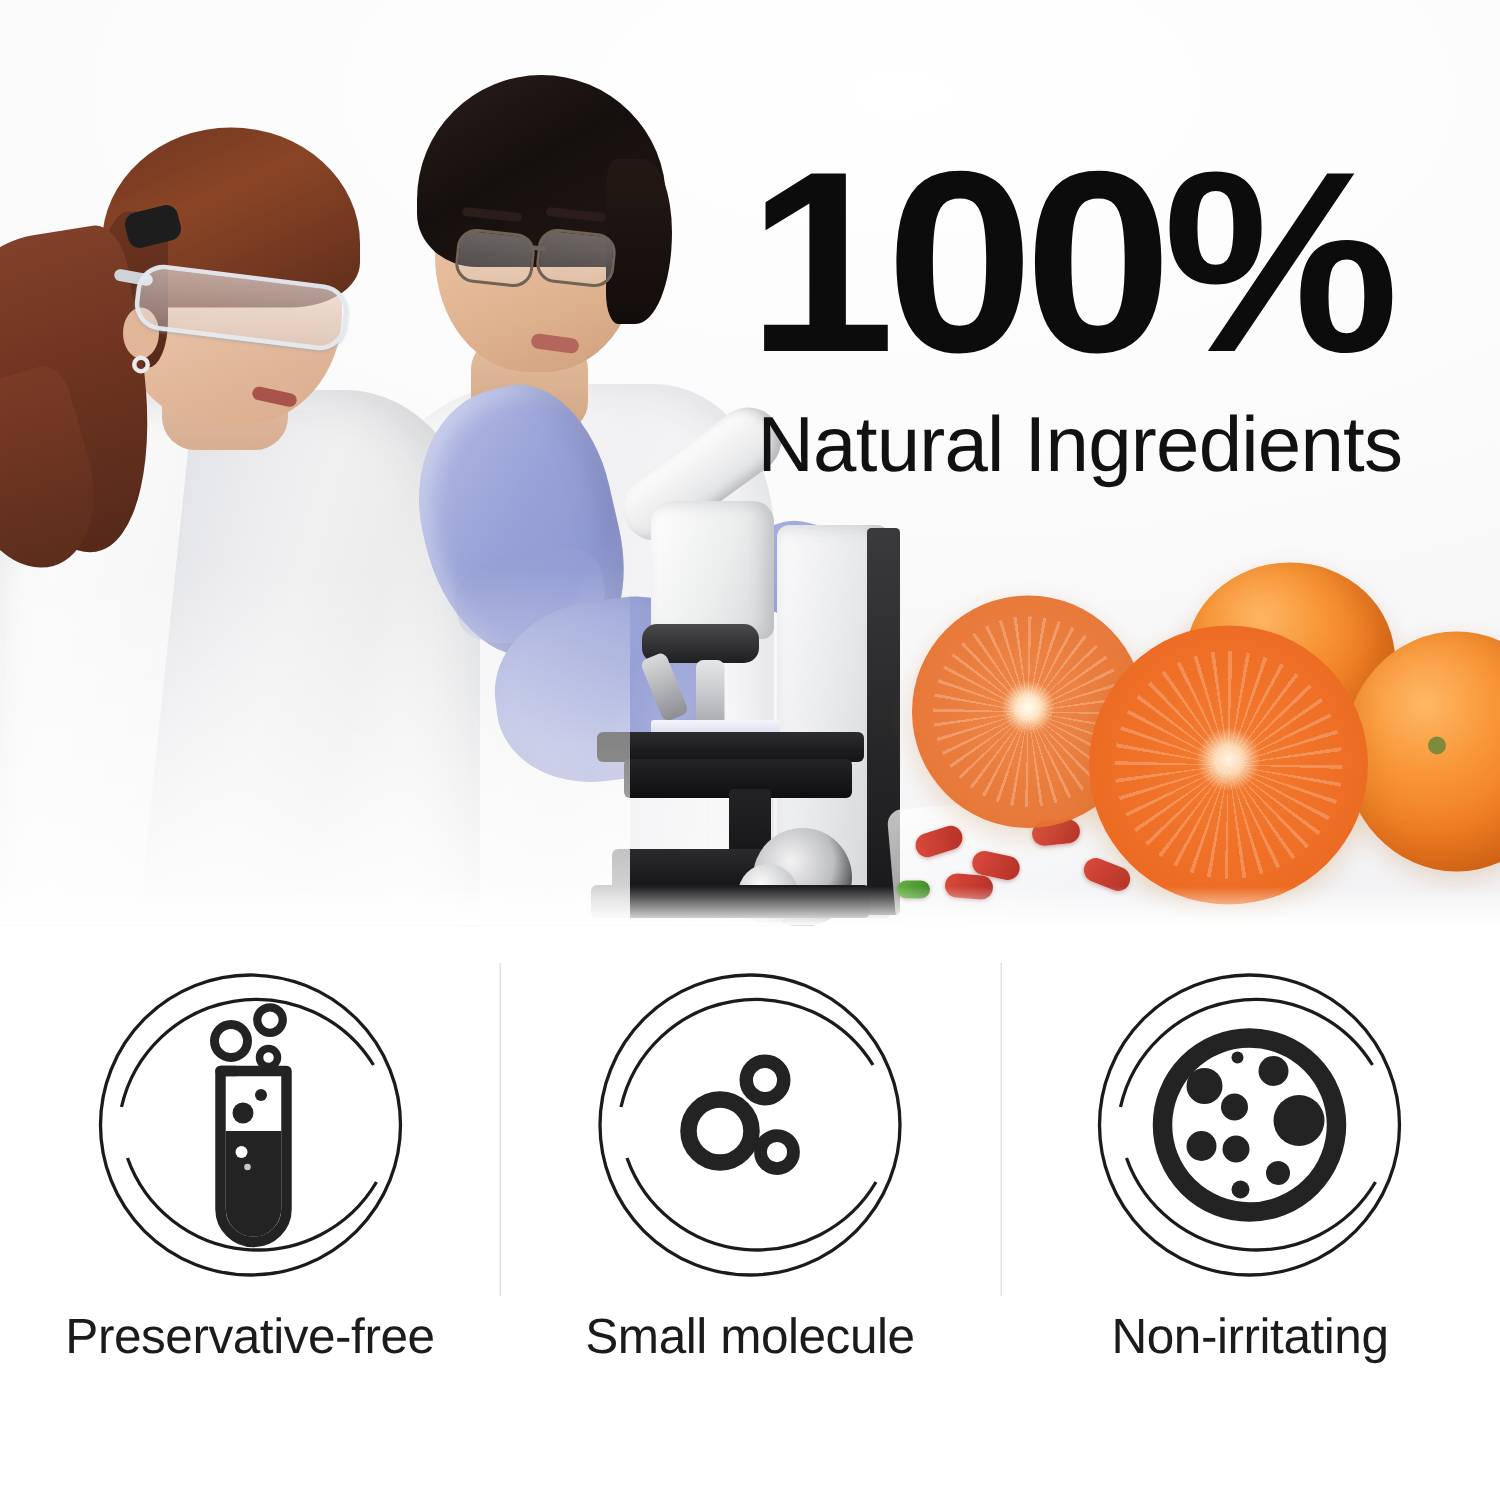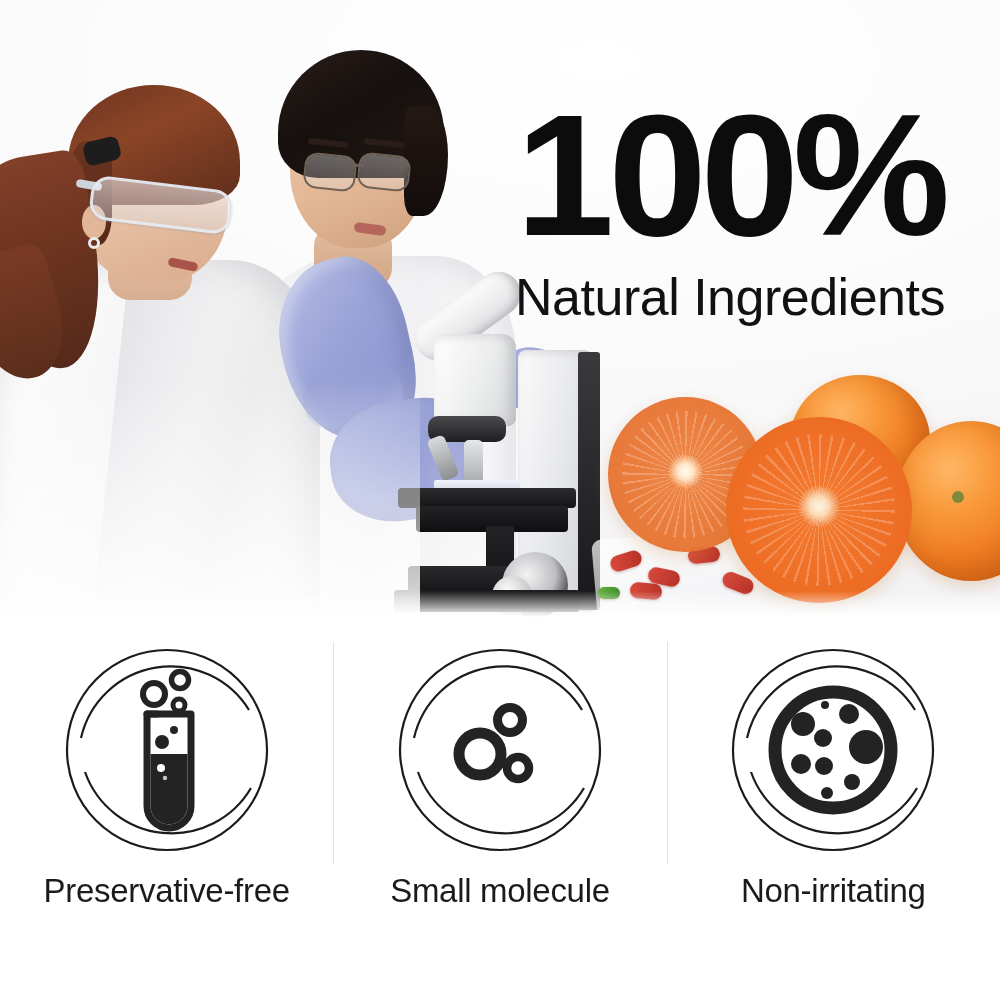--- a/index.html
+++ b/index.html
@@ -297,21 +297,21 @@
     background:linear-gradient(180deg, rgba(255,255,255,0) 0%, rgba(255,255,255,.55) 60%, rgba(255,255,255,.9) 100%);
   }
   .hero-fade-b {
     position:absolute; left:0; bottom:0; width:1000px; height:26px;
     background:linear-gradient(180deg, rgba(255,255,255,0), #ffffff);
   }
 
   
   .headline {
     position:absolute; left:505px; top:96px; width:450px;
-    text-align:center; z-index:6;
+    text-align:left; z-index:6;
   }
   .headline .big {
     font-family:"Liberation Sans", sans-serif;
     font-weight:bold; font-size:172px; line-height:.92;
     letter-spacing:-6px; color:#0c0c0c;
     transform:scaleX(1.03);
   }
   .headline .sub {
     font-family:"Liberation Sans", sans-serif;
     font-weight:normal; font-size:52px; line-height:1.06;

